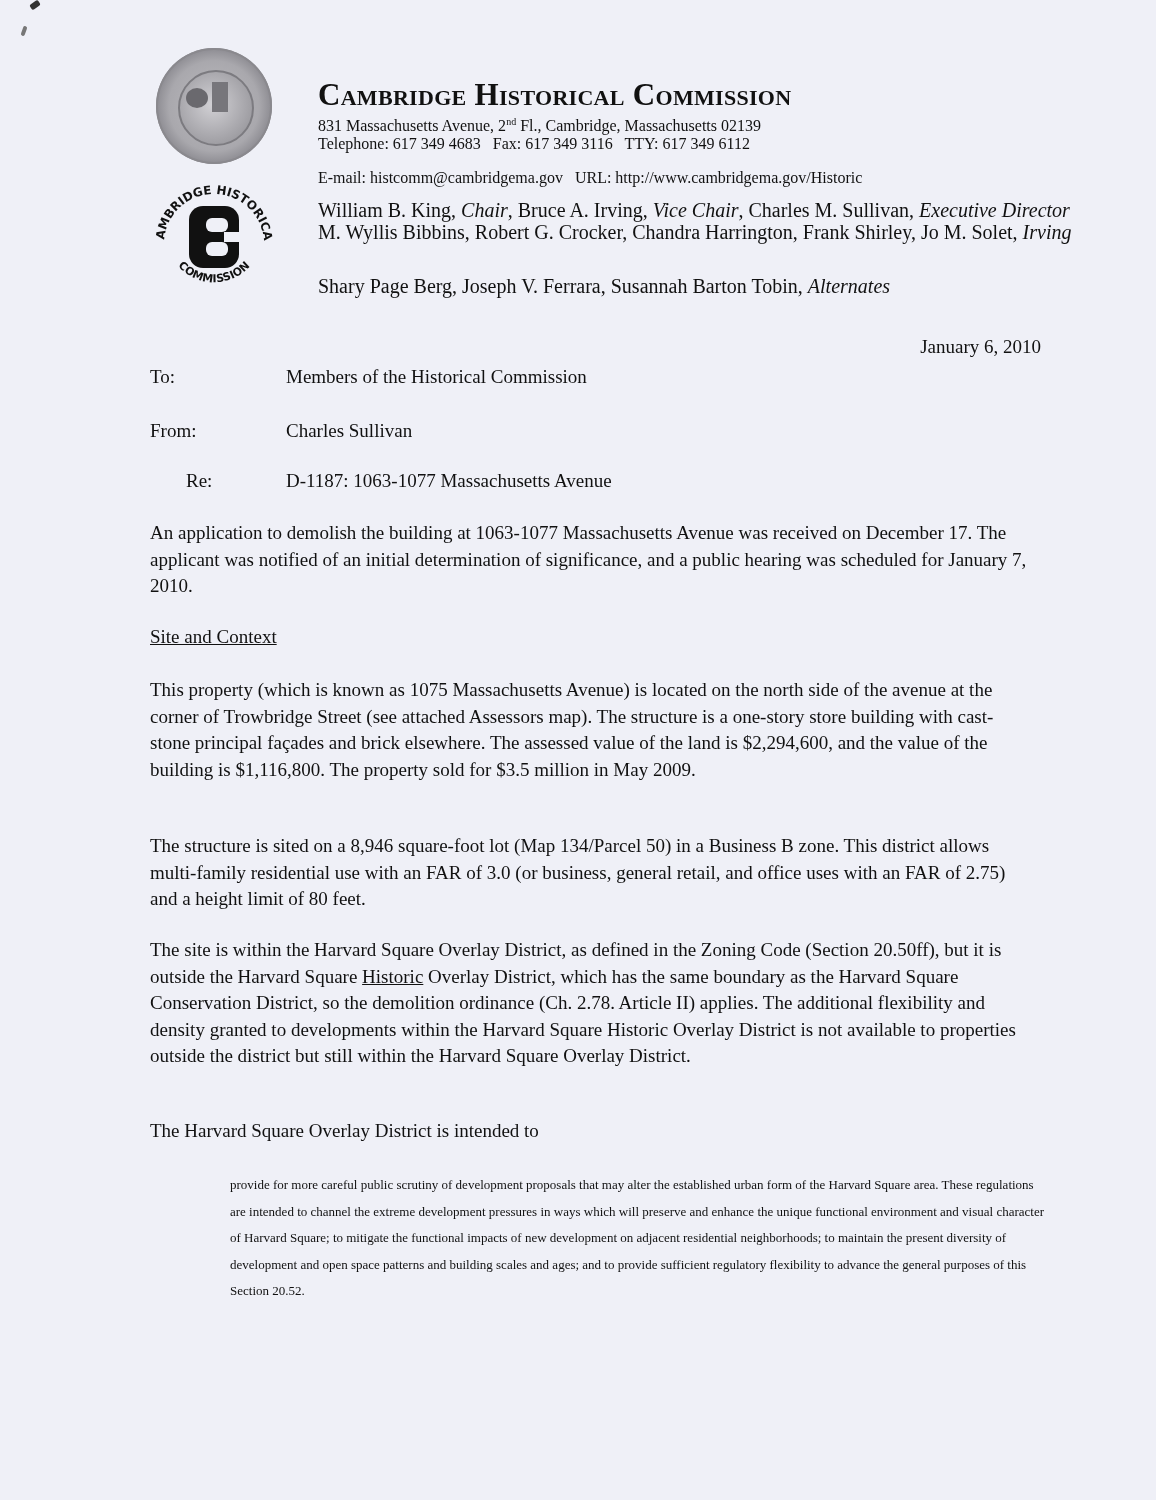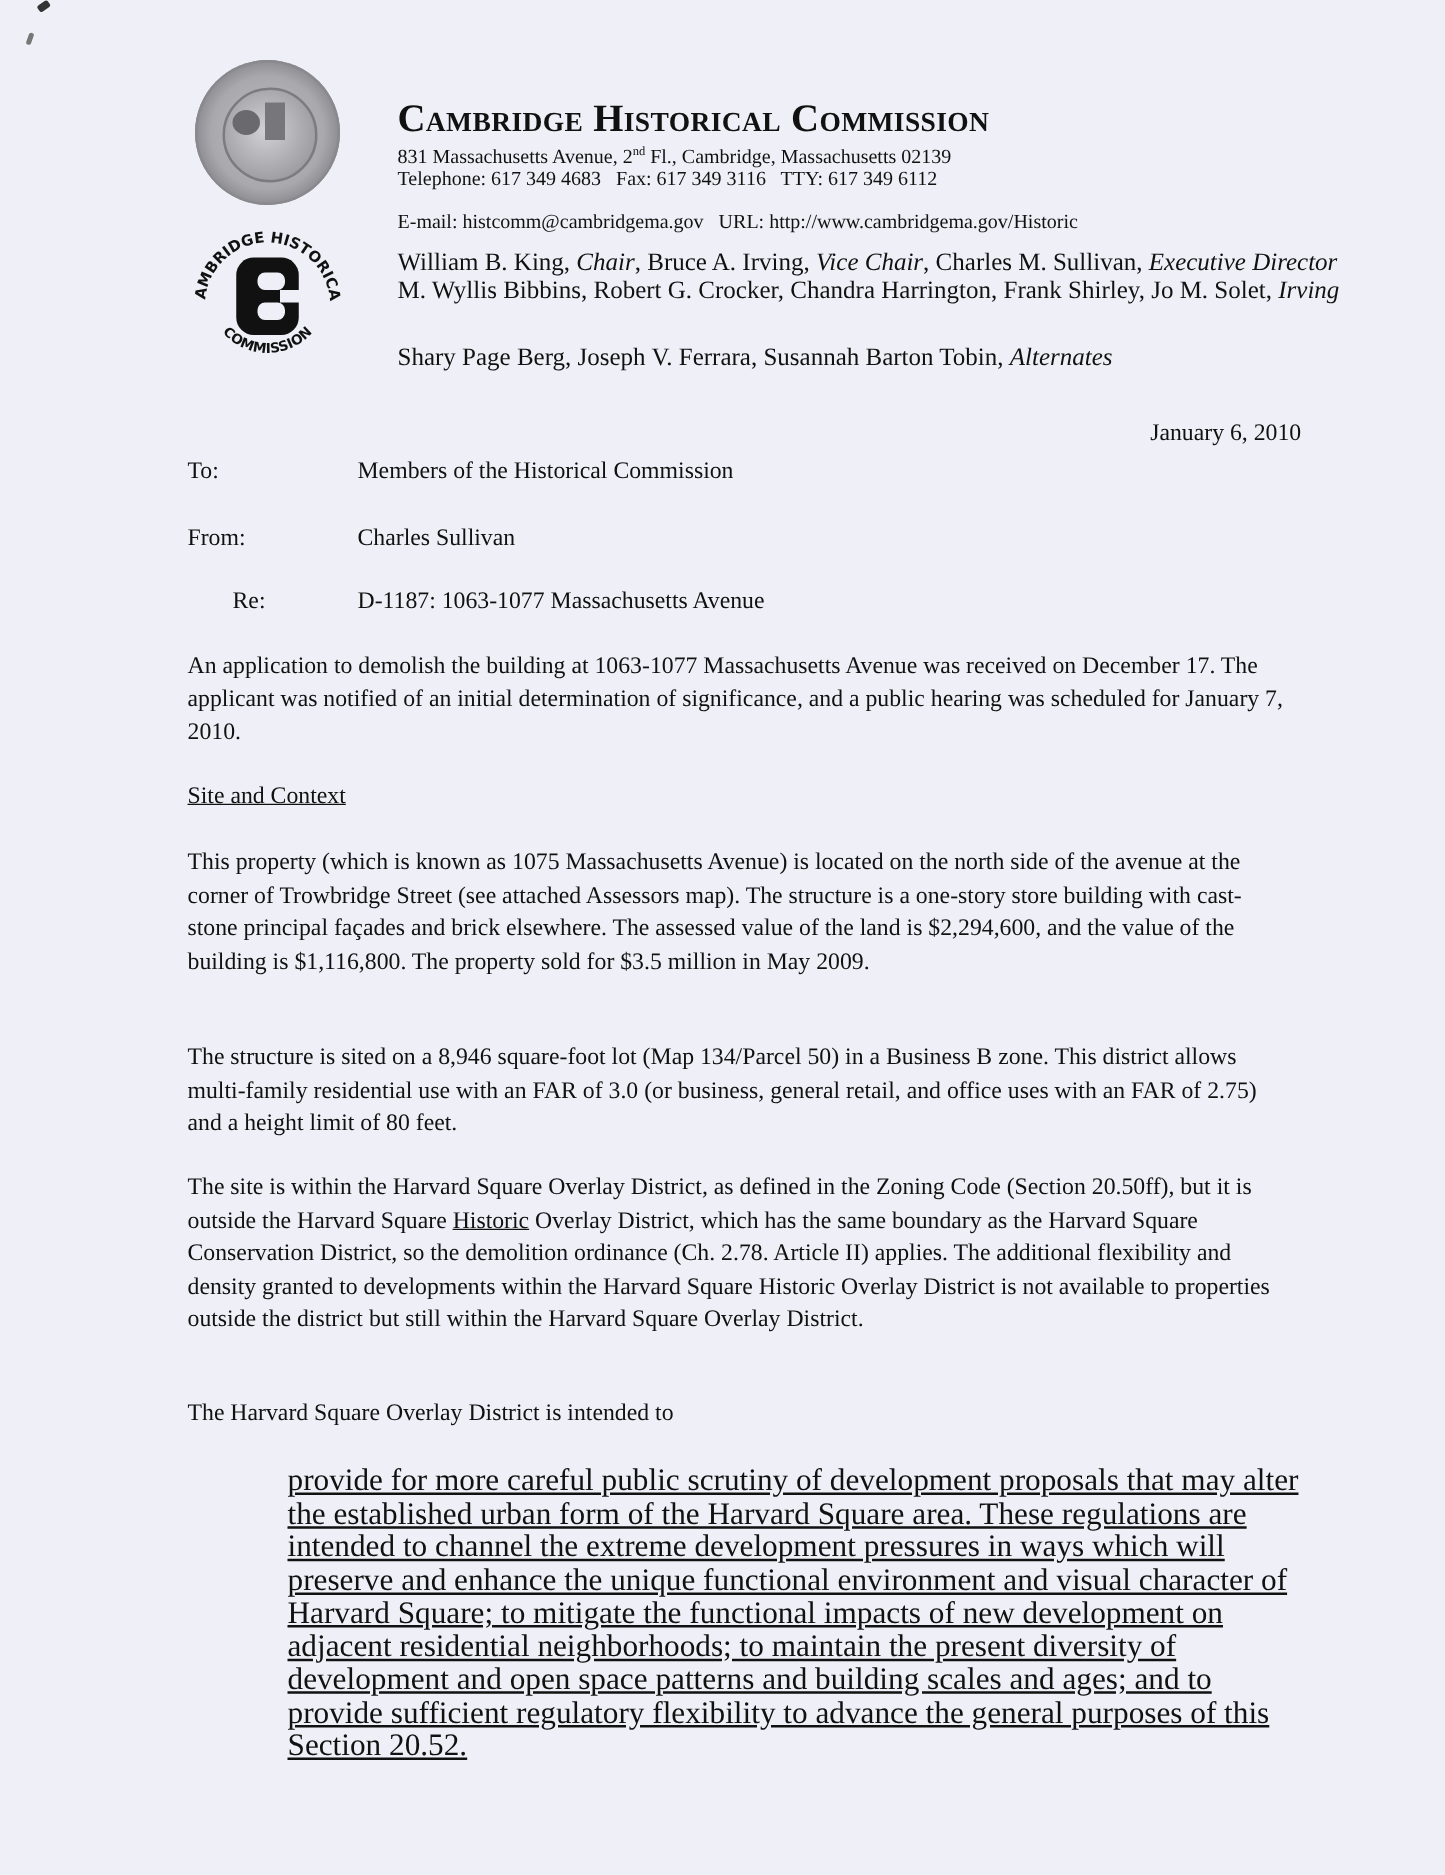--- a/index.html
+++ b/index.html
@@ -31,21 +31,21 @@
   .addr sup { font-size:10px; }
   .members { left:318px; font-size:20px; line-height:24px; white-space:nowrap; }
   .members i { font-style:italic; }
   .date { right:115px; top:313px; font-size:19px;margin-top:23px; }
   .memo-label { left:150px; font-size:19px; }
   .memo-value { left:286px; font-size:19px; }
   .para {
     left:150px; width:880px; font-size:19px; line-height:26.5px;
   }
   .heading { left:150px; top:626px; font-size:19px; text-decoration:underline; }
-  .quote { left:230px; width:820px; font-size:25px; line-height:26.5px;text-decoration:underline; }
+  .quote { left:230px; width:820px; font-size:13px; line-height:26.5px; }
   u { text-decoration:underline; }
   .mark1 { left:30px; top:2px; width:10px; height:6px; background:#333; transform:rotate(-35deg); border-radius:2px; }
   .mark2 { left:22px; top:26px; width:4px; height:10px; background:#777; transform:rotate(20deg); border-radius:2px; }
 </style>
 </head>
 <body>
 
 <div class="abs mark1"></div>
 <div class="abs mark2"></div>
 

